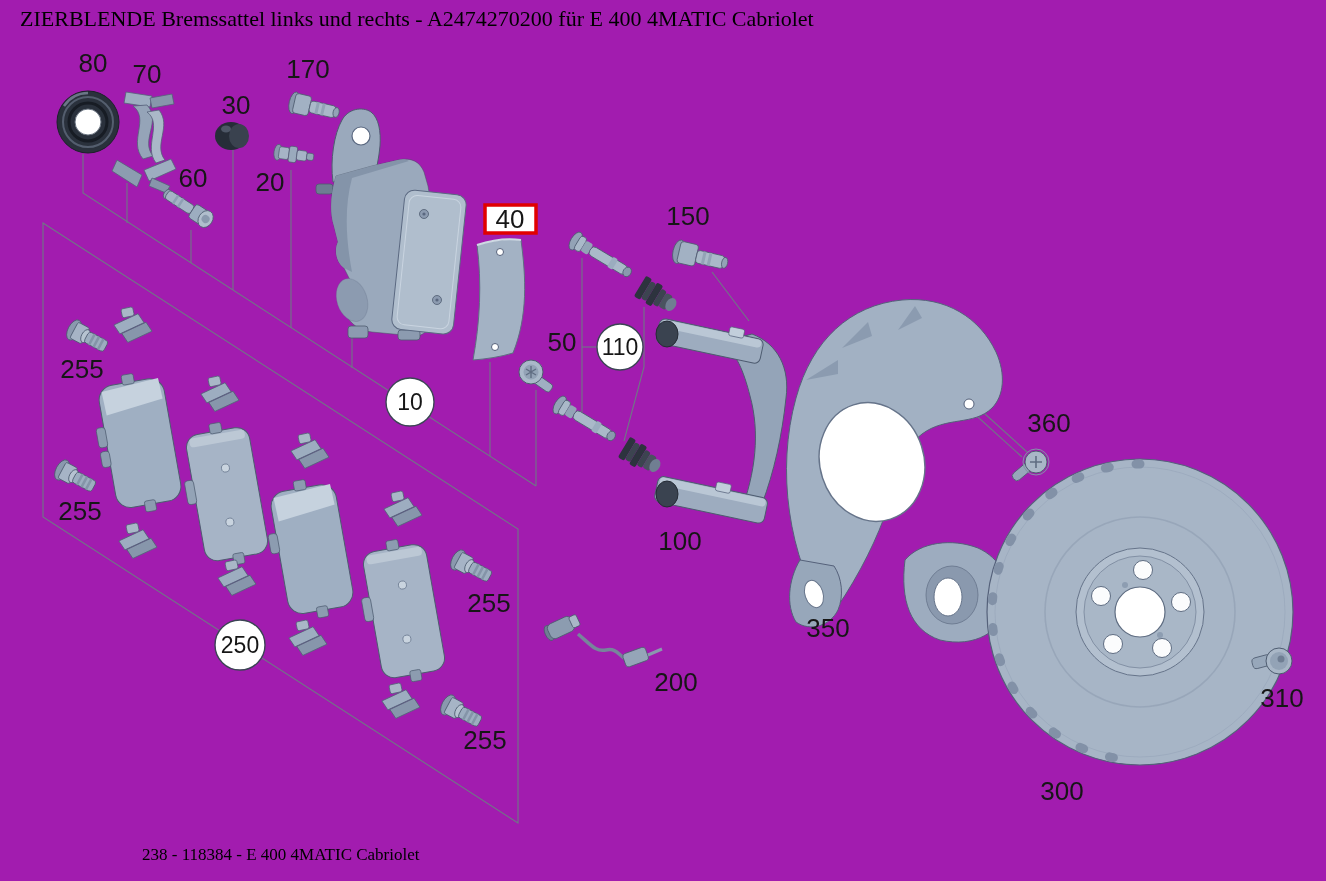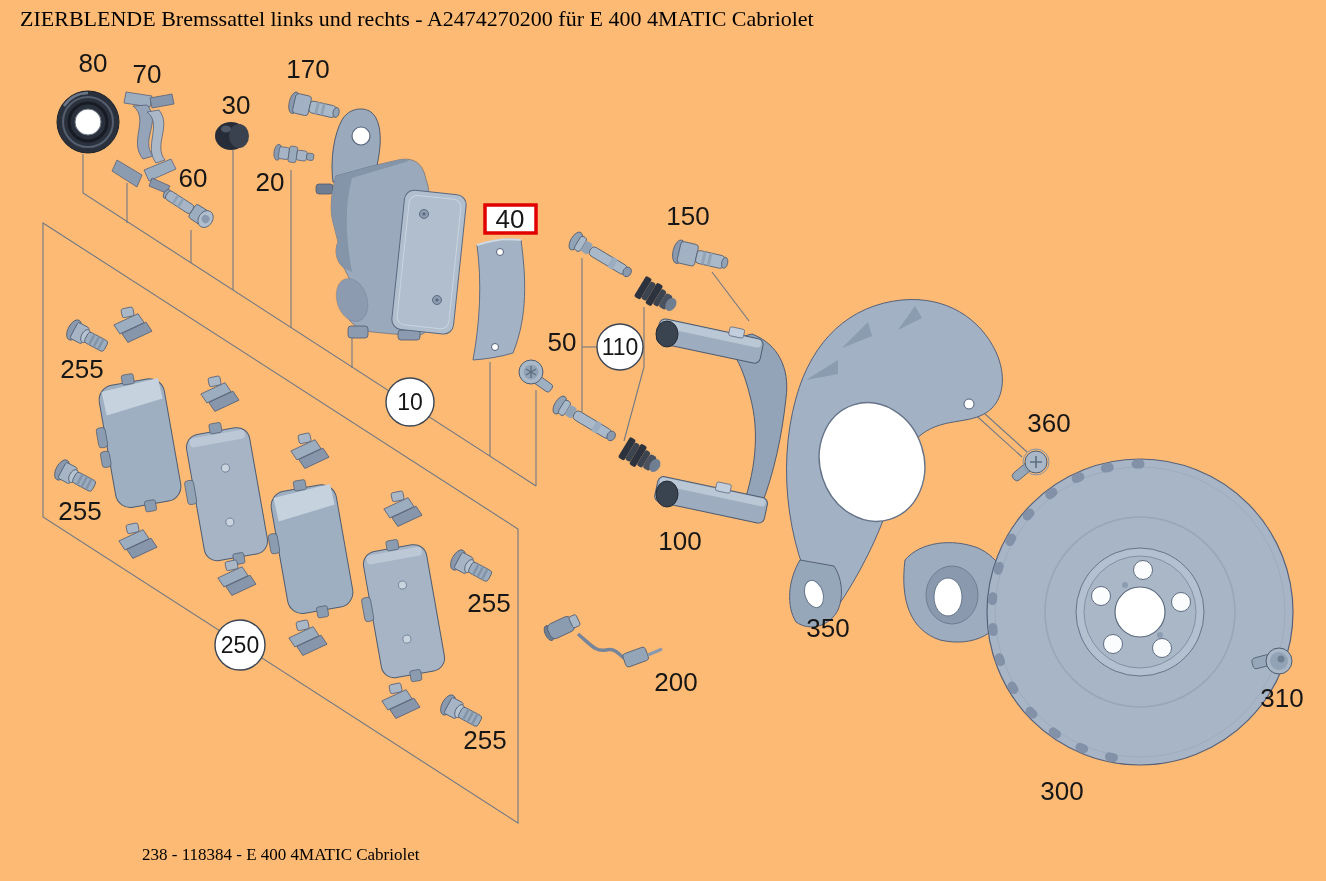--- a/index.html
+++ b/index.html
@@ -1,17 +1,17 @@
 <!DOCTYPE html>
 <html><head>
 <meta charset="utf-8">
 <style>
   html,body { margin:0; padding:0; background:#ffffff; }
   .page {
-    position:relative; width:1326px; height:881px; background:#fdba74;
+    position:relative; width:1326px; height:881px; background:#a21caf;
     font-family:"Liberation Sans", sans-serif; overflow:hidden;
   }
   svg text { user-select:none; }
   .callout { font-family:"Liberation Sans", sans-serif; font-size:26px; fill:#161616; }
   .callout-circle-text { font-family:"Liberation Sans", sans-serif; font-size:23px; fill:#161616; }
   .title-text { font-family:"Liberation Serif", serif; font-size:22px; fill:#000000; }
   .footer-text { font-family:"Liberation Serif", serif; font-size:17px; fill:#000000; }
   .lead { stroke:#6f7885; stroke-width:1.1; fill:none; }
   .frame { stroke:#6f7885; stroke-width:1.1; fill:none; }
   .ccircle { fill:#ffffff; stroke:#3b4554; stroke-width:1.4; }

